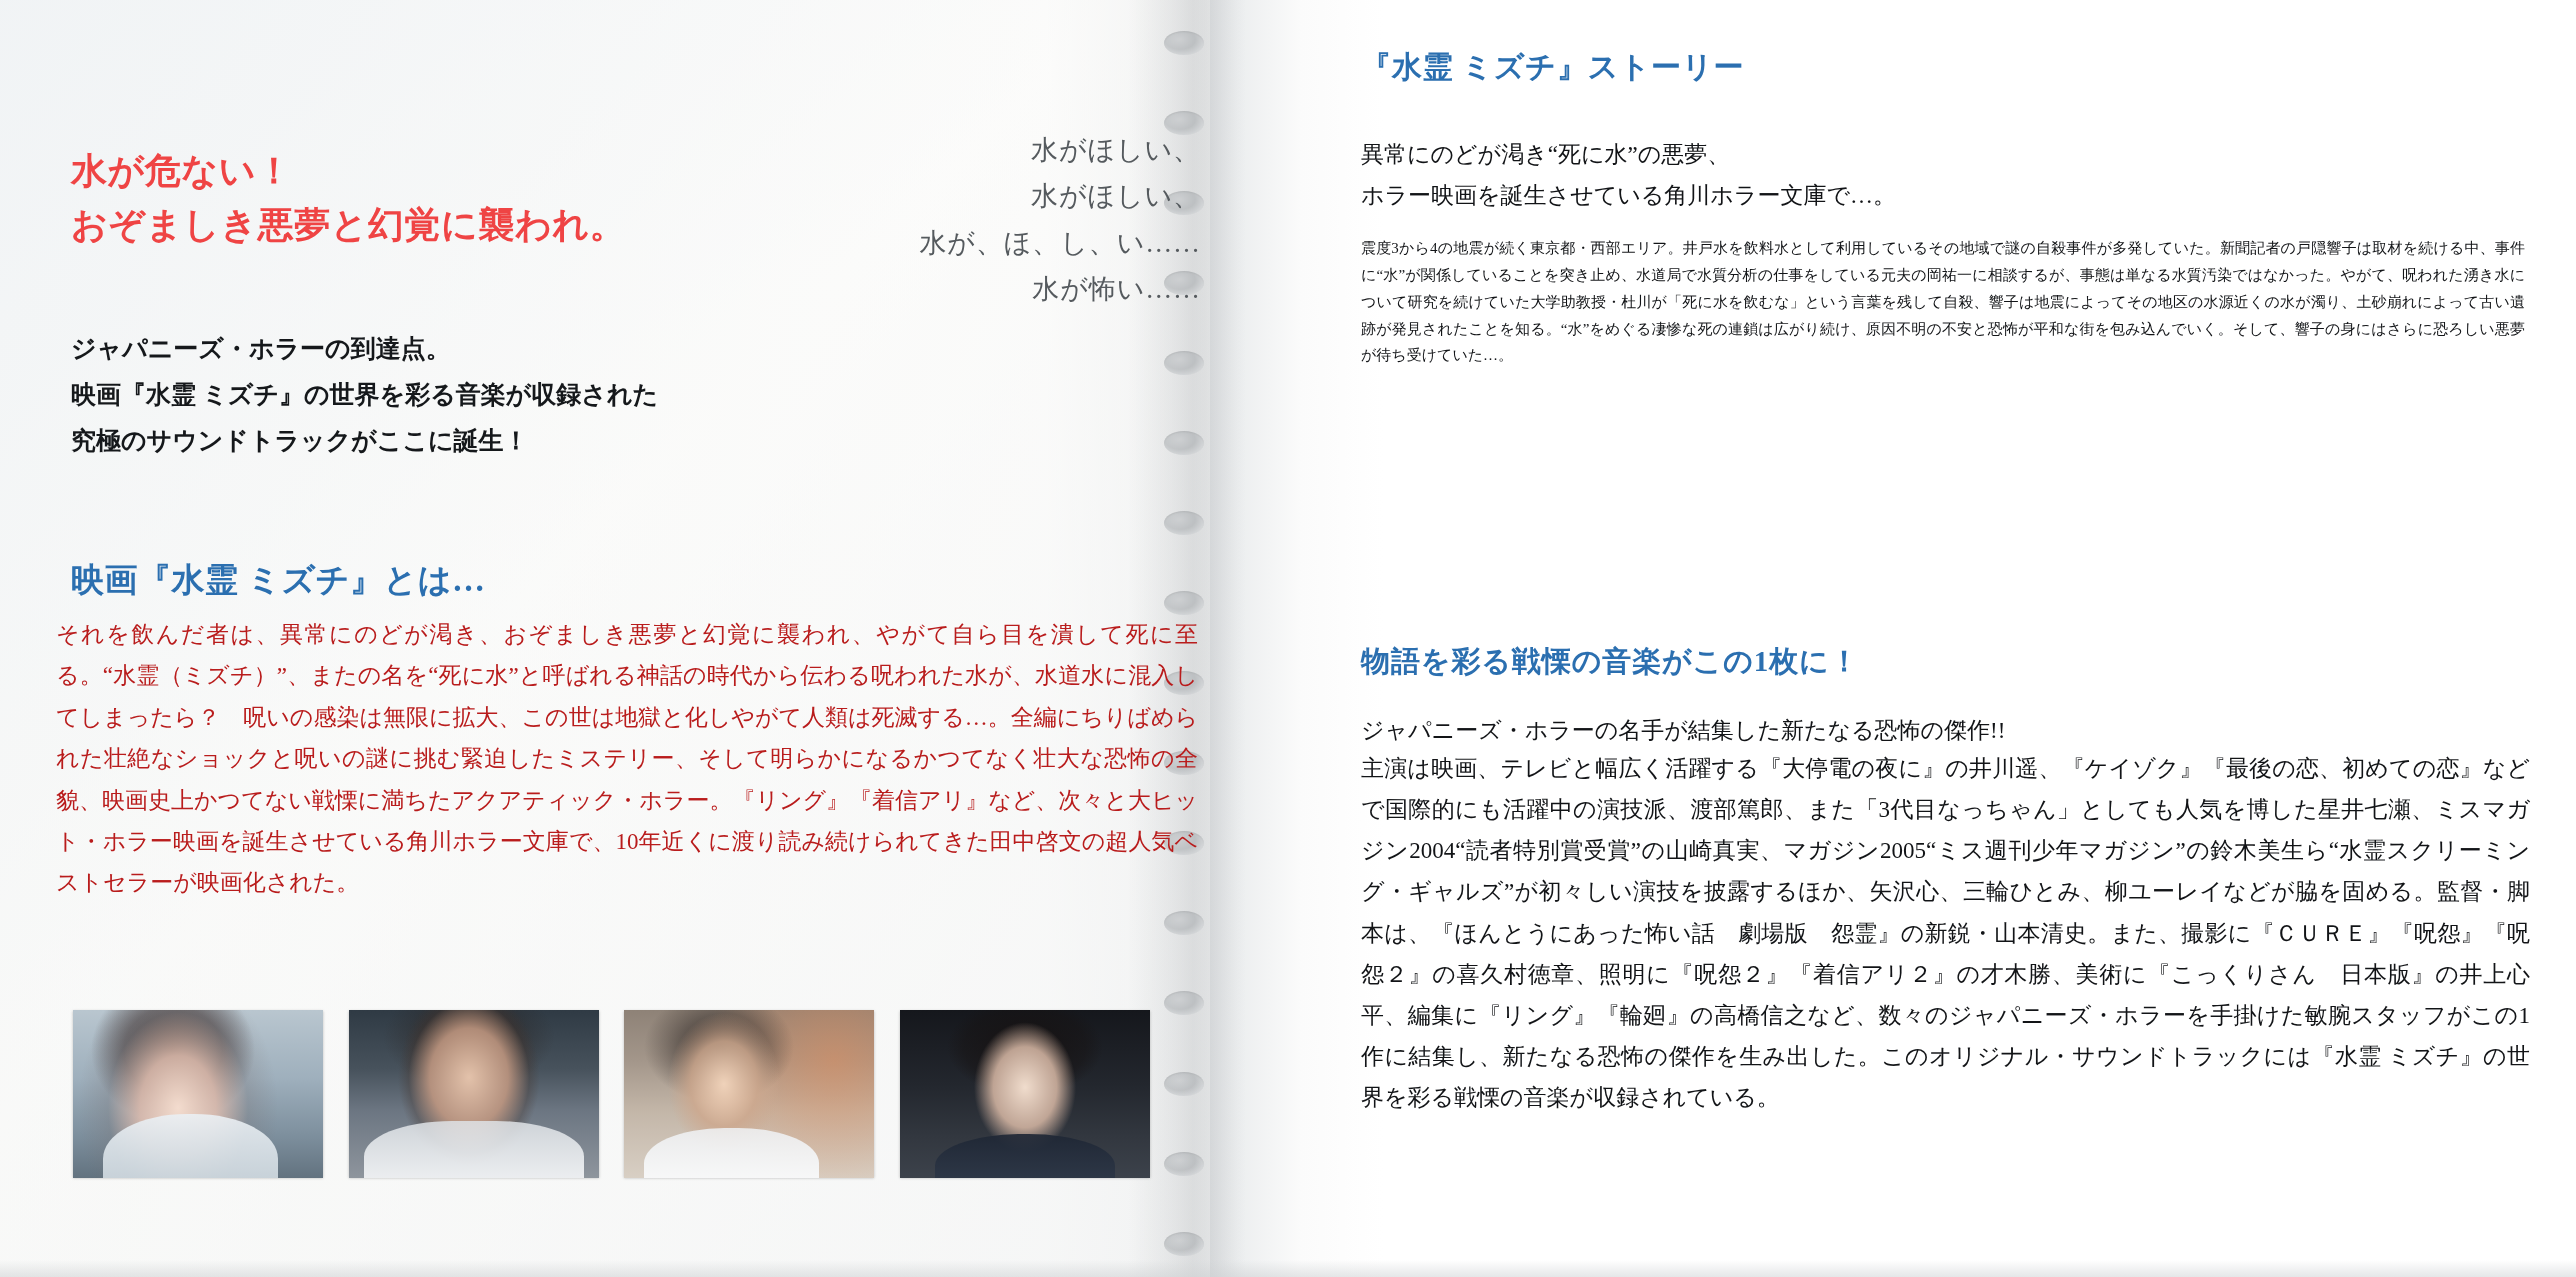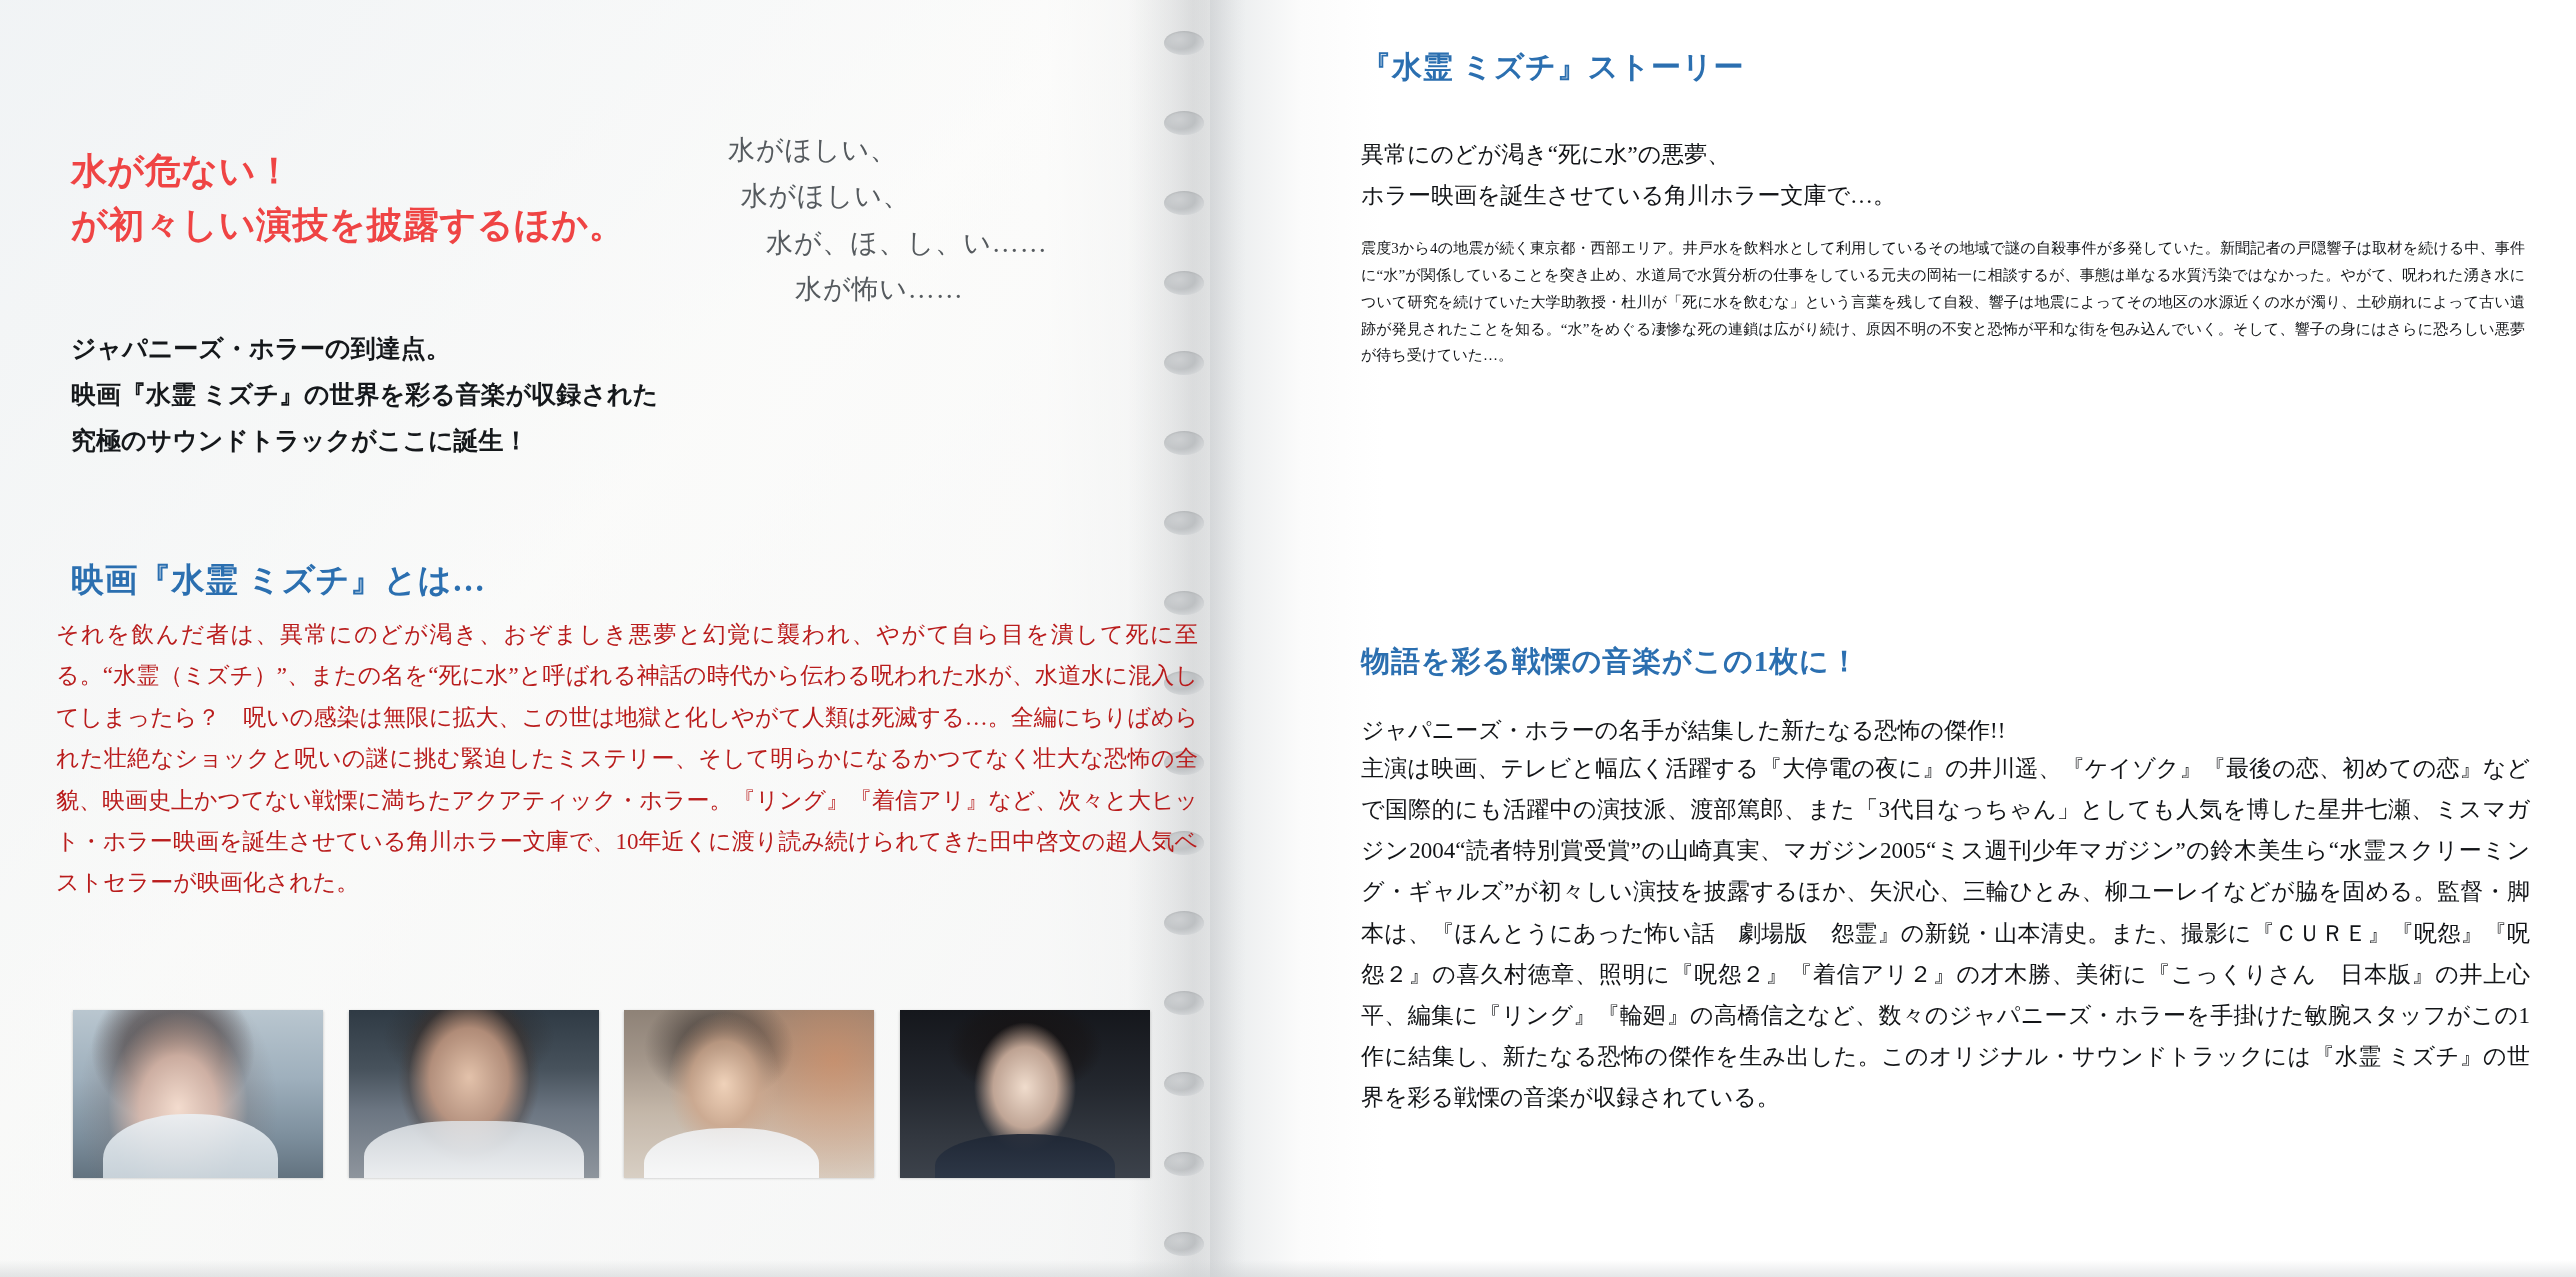--- a/index.html
+++ b/index.html
@@ -81,20 +81,21 @@
     letter-spacing: 0.5px;
   }
   #headline .l2 { display: block; }
 
   #poem {
     left: 728px; top: 127px; width: 473px;
     font-size: 27px;
     line-height: 1.72;
     color: #555a5e;
     letter-spacing: 0.9px;
+    text-align: right;
   }
   #poem div { white-space: pre; }
   #poem .i1 { padding-left: 0px; }
   #poem .i2 { padding-left: 12.7px; }
   #poem .i3 { padding-left: 38px; }
   #poem .i4 { padding-left: 67px; }
 
   #lead {
     left: 71px; top: 326px; width: 964px;
     font-size: 25px;
@@ -258,21 +259,21 @@
   <div class="hole" style="top:911px"></div>
   <div class="hole" style="top:991px"></div>
   <div class="hole" style="top:1072px"></div>
   <div class="hole" style="top:1152px"></div>
   <div class="hole" style="top:1232px"></div>
 </div>
 <div class="gutter-shadow"></div>
 
 <div class="col" id="headline">
   <span>水が危ない！</span>
-  <span class="l2">が初々しい演技を披露するほか。</span>
+  <span class="l2">おぞましき悪夢と幻覚に襲われ。</span>
 </div>
 
 <div class="col" id="poem">
   <div class="i1">水がほしい、</div>
   <div class="i2">水がほしい、</div>
   <div class="i3">水が、ほ、し、い……</div>
   <div class="i4">水が怖い……</div>
 </div>
 
 <div class="col" id="lead">

